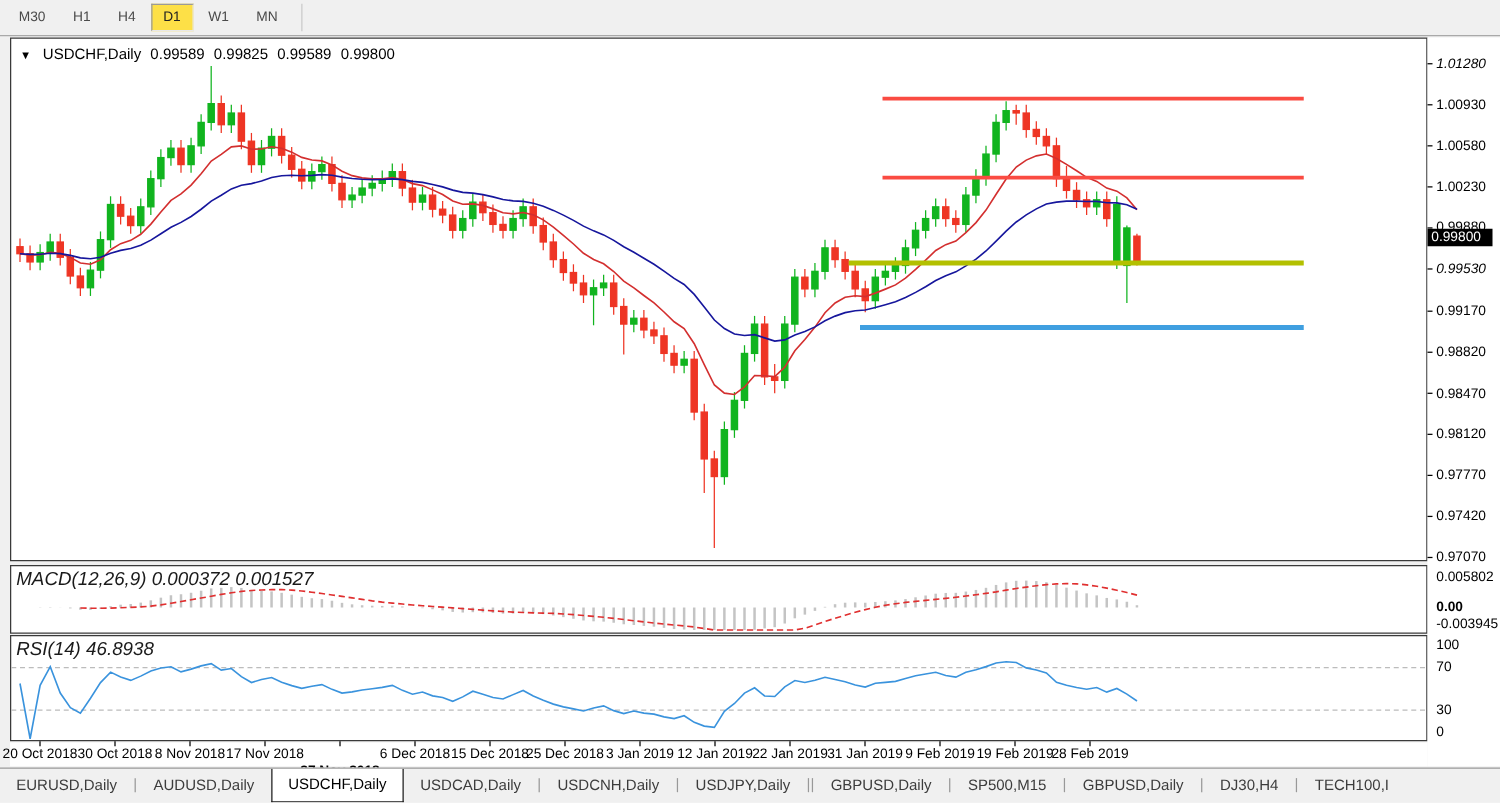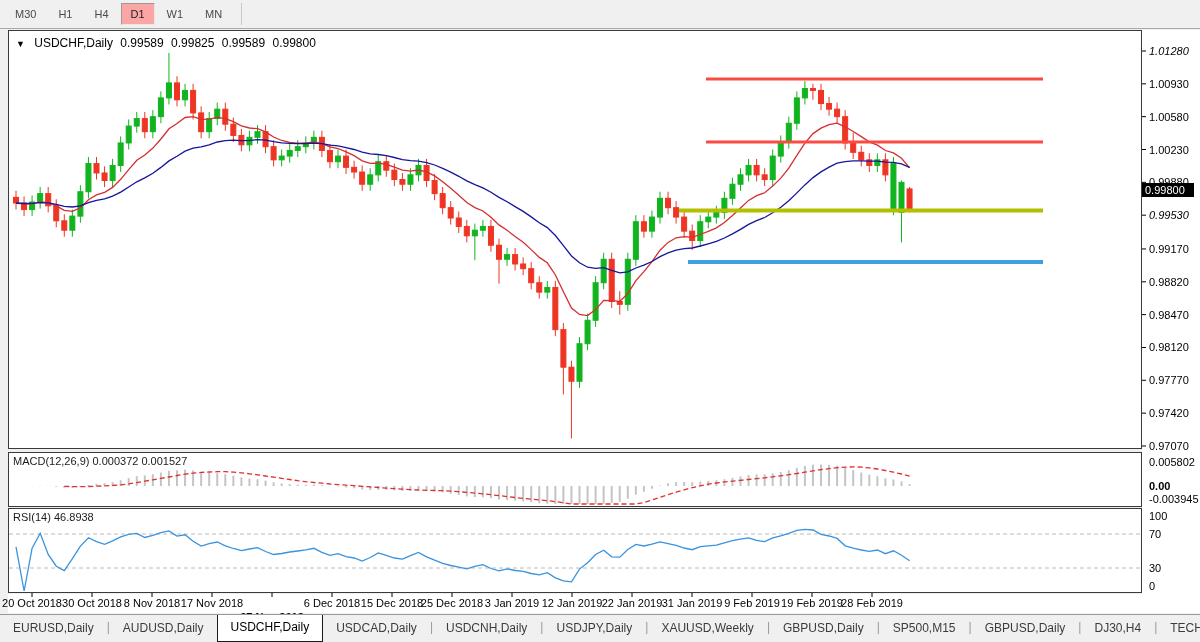--- a/index.html
+++ b/index.html
@@ -2,36 +2,36 @@
 <html><head>
 <meta charset="utf-8">
 <style>
   html,body{margin:0;padding:0;background:#f0f0f0;font-family:"Liberation Sans",sans-serif;
             width:1200px;height:642px;overflow:hidden;position:relative;}
   *{box-sizing:border-box;}
   
   #toolbar{position:absolute;left:0;top:0;width:1200px;height:29px;background:#f0f0f0;
            border-bottom:1px solid #a9a9a9;display:flex;align-items:center;padding-left:4px;z-index:20;}
   .tf-btn{font-size:11px;color:#4a4a4a;padding:4px 9px;margin:0 1px;border:1px solid transparent;cursor:default;}
-  .tf-btn.active{background:#fca5a5;border:1px solid #9a9a9a;border-right-color:#e8e8e8;
+  .tf-btn.active{background:#fde047;border:1px solid #9a9a9a;border-right-color:#e8e8e8;
                  border-bottom-color:#e8e8e8;color:#222;}
   .tb-sep{width:1px;height:22px;background:#c9c9c9;margin:0 8px;}
   
   .panel{position:absolute;background:#fff;border:1px solid #3a3a3a;z-index:1;}
   #main-panel{left:8px;top:30px;width:1134px;height:419px;}
   #macd-panel{left:8px;top:452px;width:1134px;height:55px;}
   #rsi-panel{left:8px;top:508px;width:1134px;height:85px;}
   #axis-col{position:absolute;left:1142px;top:30px;width:58px;height:583px;background:#fff;z-index:1;}
   #date-strip{position:absolute;left:8px;top:594px;width:1134px;height:19px;background:#fff;z-index:1;}
   #gfx{position:absolute;left:0;top:0;z-index:5;pointer-events:none;}
   
   #chart-title{position:absolute;left:16px;top:36px;font-size:12px;color:#000;z-index:10;}
   #chart-title .tri{font-size:9px;margin-right:6px;}
   #chart-title span{margin-right:4px;}
-  .ind-label{position:absolute;font-size:11px;color:#1a1a1a;z-index:10;}
+  .ind-label{position:absolute;font-size:15px;color:#1a1a1a;z-index:10;font-style:italic;}
   .axis-label{position:absolute;left:1149px;font-size:11px;color:#000;z-index:10;white-space:nowrap;}
   .date-label{position:absolute;top:597px;font-size:11px;color:#000;z-index:10;transform:translateX(-50%);white-space:nowrap;}
   #price-tag{position:absolute;left:1142px;width:52px;height:14px;background:#000;color:#fff;
              font-size:11px;line-height:14px;padding-left:3px;z-index:11;}
   
   #tabbar{position:absolute;left:0;top:614px;width:1200px;height:28px;background:#f0f0f0;
           border-top:1px solid #999;display:flex;align-items:stretch;z-index:20;overflow:hidden;}
   .tab{font-size:12px;color:#3c3c3c;padding:6px 13px 0 13px;cursor:default;white-space:nowrap;}
   .tab.active{background:#fff;border:1px solid #1a1a1a;border-top:none;color:#000;padding-top:5px;}
   .tab-sep{color:#999;padding-top:5px;font-size:12px;}
@@ -457,21 +457,20 @@
   <div class="tab">EURUSD,Daily</div>
     <span class="tab-sep">|</span>
     <div class="tab">AUDUSD,Daily</div>
     <div class="tab active">USDCHF,Daily</div>
     <div class="tab">USDCAD,Daily</div>
     <span class="tab-sep">|</span>
     <div class="tab">USDCNH,Daily</div>
     <span class="tab-sep">|</span>
     <div class="tab">USDJPY,Daily</div>
     <span class="tab-sep">|</span>
-    <div class="tab">XAUUSD,Weekly</div>
     <span class="tab-sep">|</span>
     <div class="tab">GBPUSD,Daily</div>
     <span class="tab-sep">|</span>
     <div class="tab">SP500,M15</div>
     <span class="tab-sep">|</span>
     <div class="tab">GBPUSD,Daily</div>
     <span class="tab-sep">|</span>
     <div class="tab">DJ30,H4</div>
     <span class="tab-sep">|</span>
     <div class="tab">TECH100,I</div>

